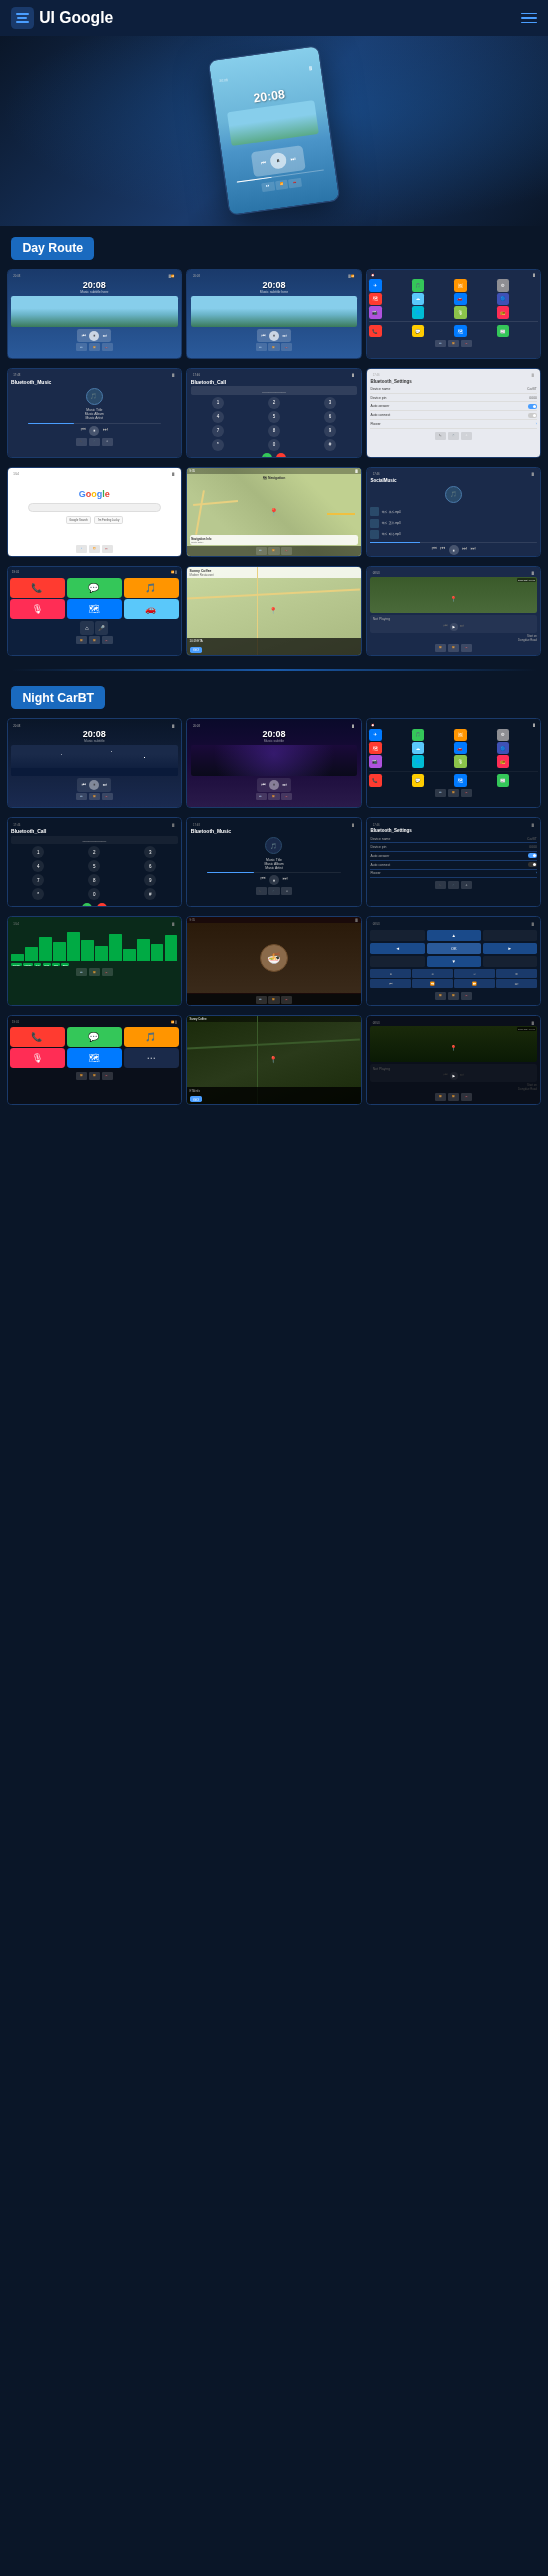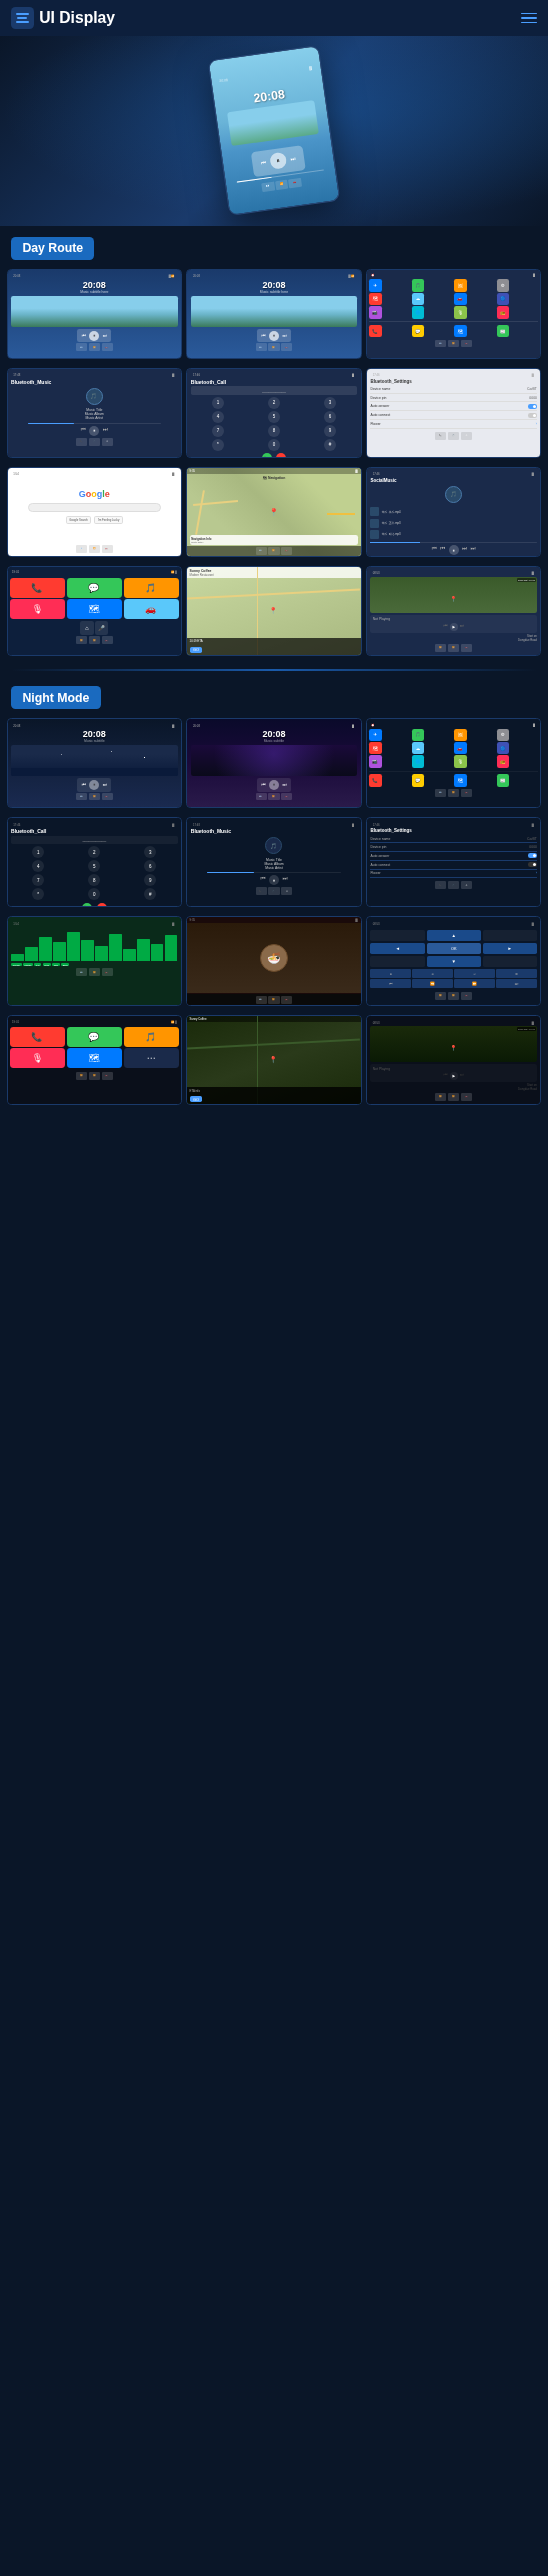--- a/index.html
+++ b/index.html
@@ -388,21 +388,21 @@
 <body>
 
 <header>
   <div class="header">
     <div class="header-logo">
       <div class="logo-icon">
         <div class="logo-line"></div>
         <div class="logo-line"></div>
         <div class="logo-line"></div>
       </div>
-      <span class="header-title">UI Display</span>
+      <span class="header-title">UI Google</span>
     </div>
     <div class="menu-icon">
       <div class="menu-bar"></div>
       <div class="menu-bar"></div>
       <div class="menu-bar"></div>
     </div>
   </div>
 </header>
 
 <section class="hero">
@@ -794,21 +794,21 @@
           <div class="sc-nav-dot">🚗</div>
         </div>
       </div>
     </div>
   </div>
 </div>
 
 <div class="section-divider"></div>
 
 <div>
-  <div class="section-label night-label">Night Mode</div>
+  <div class="section-label night-label">Night CarBT</div>
 
   
   <div class="screenshots-grid">
 
     <div class="screenshot-card">
       <div class="sc-night-music">
         <div class="sc-status" style="width:100%">
           <span>20:08</span>
           <span>▐▌</span>
         </div>

